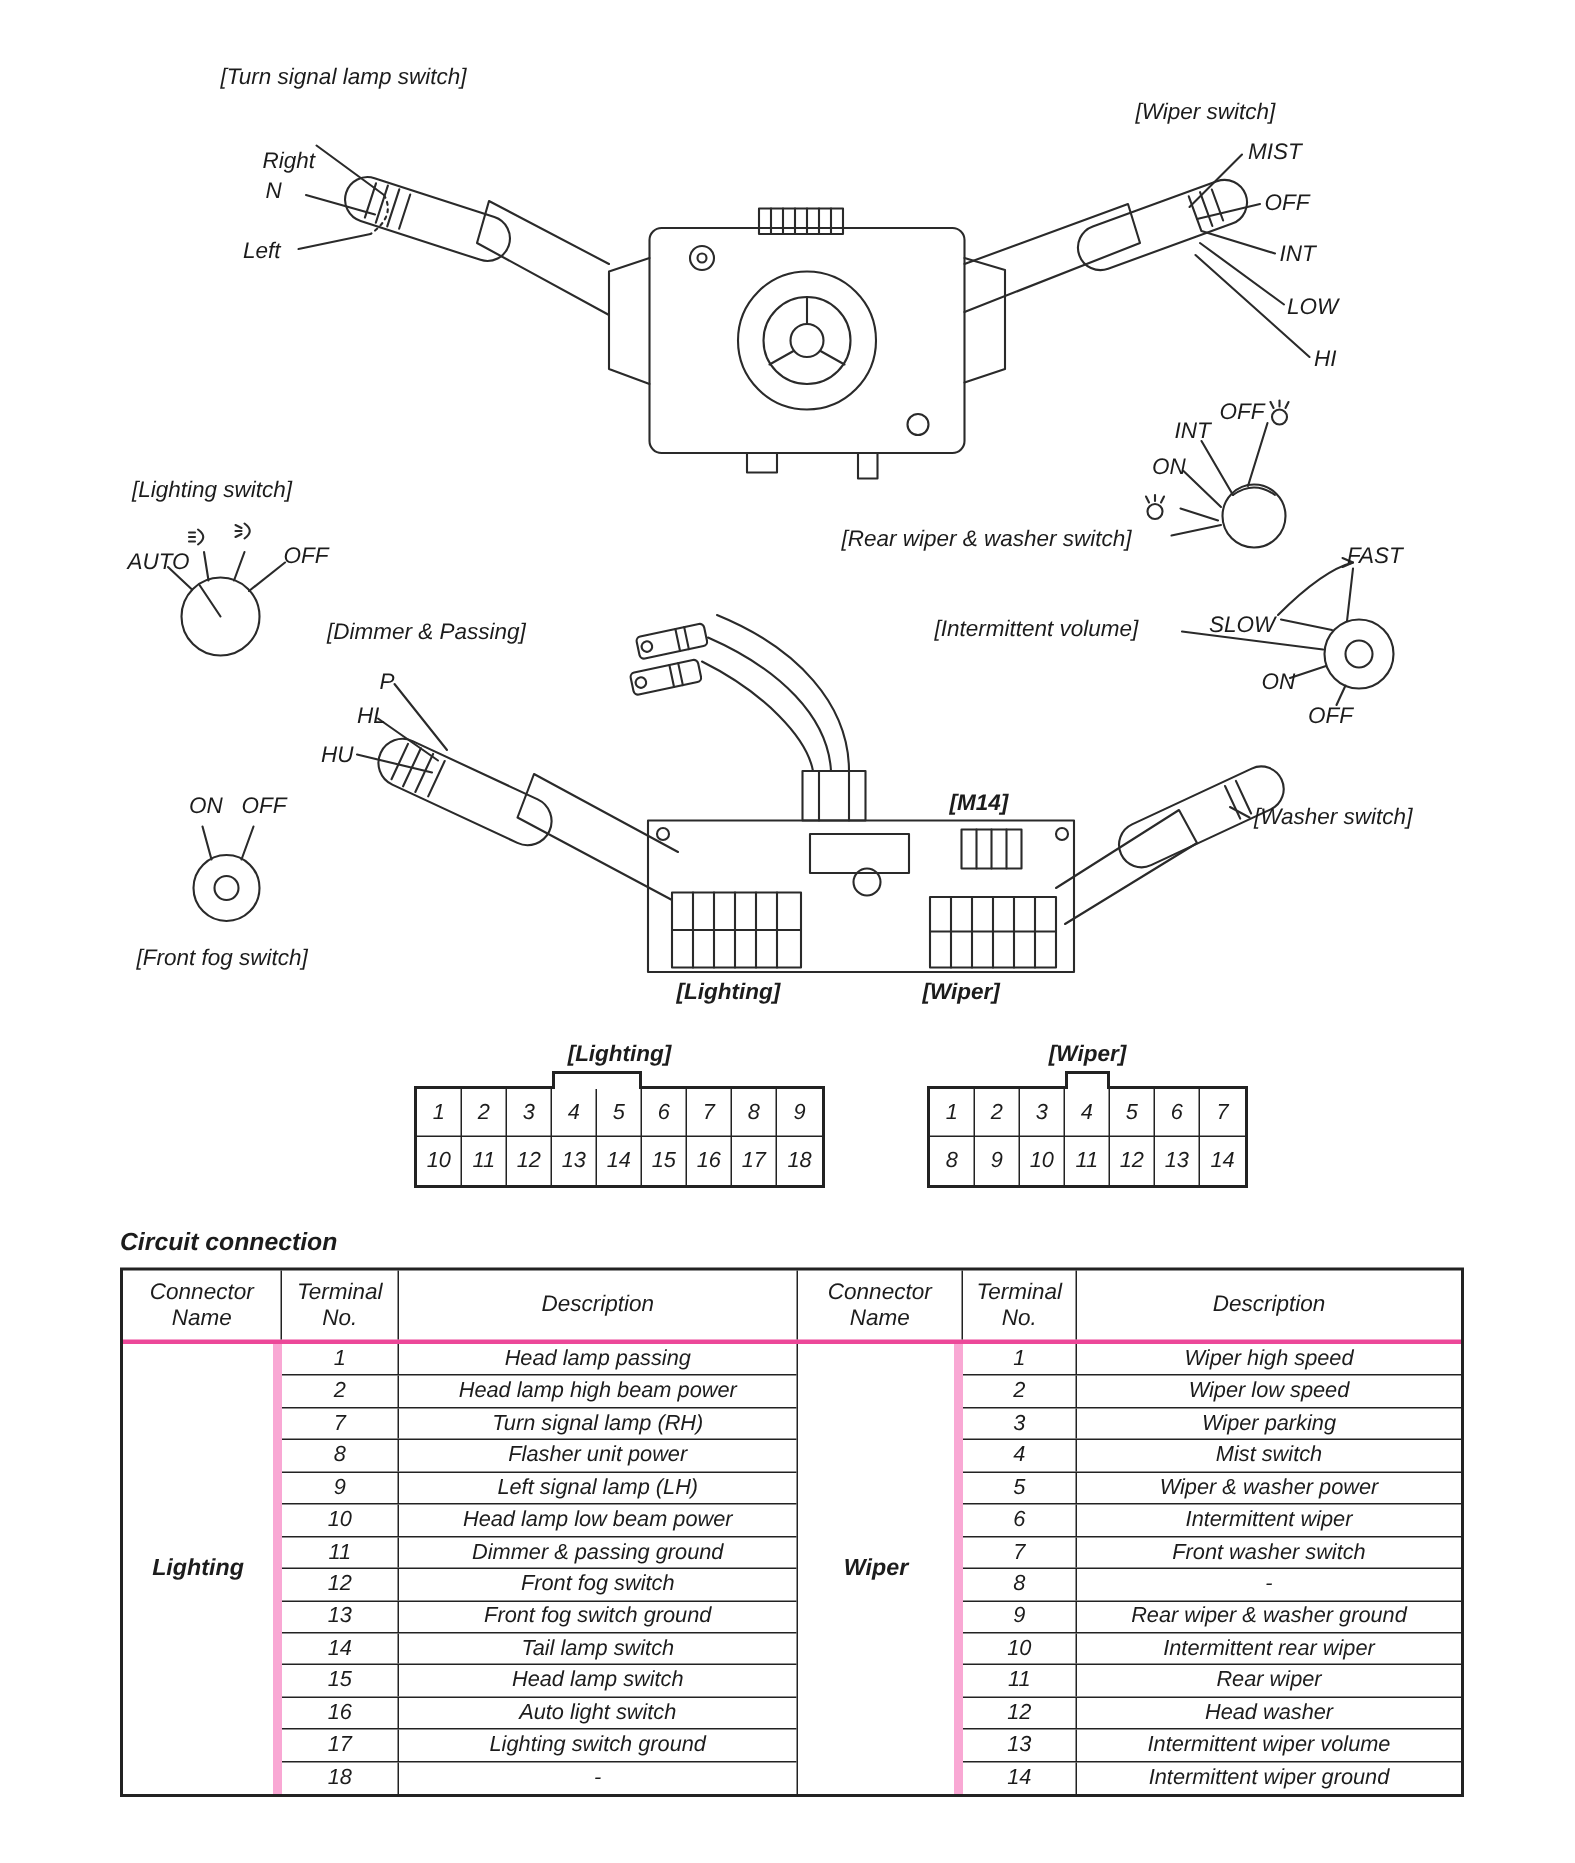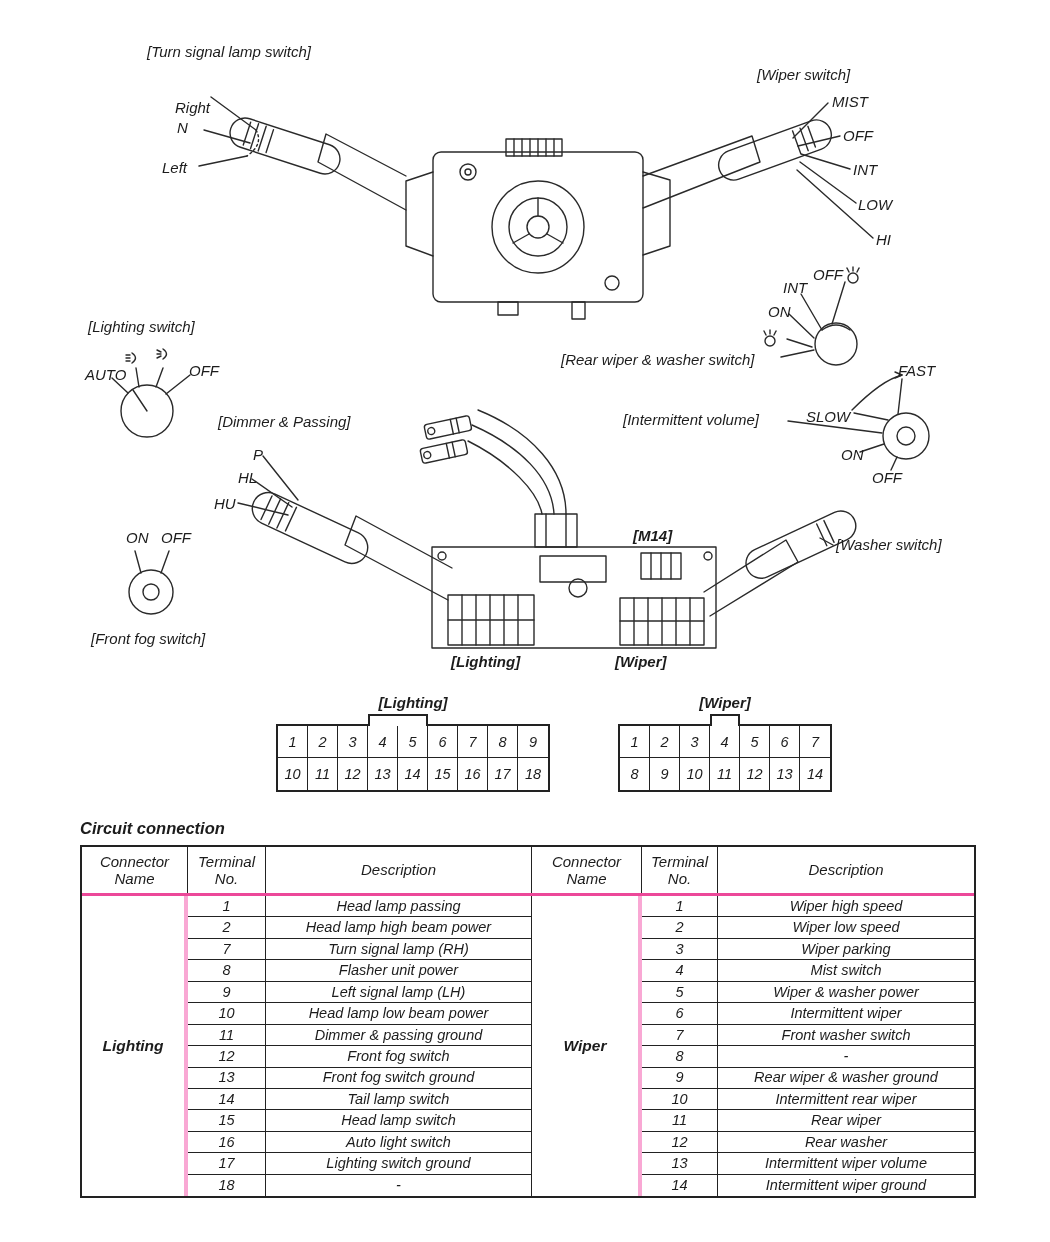--- a/index.html
+++ b/index.html
@@ -26,21 +26,21 @@
   .ct-title { position: absolute; left: 80px; top: 819px; font-size: 16.5px; font-weight: bold; }
   .ctable { position: absolute; left: 80px; top: 845px; width: 896px; border: 2px solid #222; background: #fff; }
   .ct-head { display: flex; border-bottom: 3px solid #ec4899; }
   .hc { display: flex; align-items: center; justify-content: center; text-align: center;
     height: 46px; font-size: 15px; line-height: 1.15; border-right: 1px solid #222; padding: 2px; }
   .hc:last-child { border-right: none; }
   .w-name1 { width: 106px; } .w-term1 { width: 78px; } .w-desc1 { width: 266px; }
   .w-name2 { width: 110px; } .w-term2 { width: 76px; } .w-desc2 { flex: 1; }
   .ct-body { display: flex; }
   .name-col { display: flex; align-items: center; justify-content: center;
-    font-weight: bold; font-size: 15.5px; border-right: 4px solid #f9a8d4; }
+    font-weight: bold; font-size: 15.5px; border-right: 6px solid #f9a8d4; }
   .rows-col { display: flex; flex-direction: column; }
   .rows-col.first { width: 344px; border-right: 1px solid #222; }
   .rows-col.second { flex: 1; }
   .drow { display: flex; height: 21.45px; border-bottom: 1px solid #222; }
   .rows-col .drow:last-child { border-bottom: none; }
   .dno, .ddesc { display: flex; align-items: center; justify-content: center;
     font-size: 14.5px; line-height: 1; }
   .rows-col.first .dno { width: 78px; border-right: 1px solid #222; }
   .rows-col.second .dno { width: 76px; border-right: 1px solid #222; }
   .ddesc { flex: 1; }
@@ -491,21 +491,21 @@
             <div class="ddesc">Intermittent rear wiper</div>
           </div>
 
           <div class="drow">
             <div class="dno">11</div>
             <div class="ddesc">Rear wiper</div>
           </div>
 
           <div class="drow">
             <div class="dno">12</div>
-            <div class="ddesc">Rear washer</div>
+            <div class="ddesc">Head washer</div>
           </div>
 
           <div class="drow">
             <div class="dno">13</div>
             <div class="ddesc">Intermittent wiper volume</div>
           </div>
 
           <div class="drow">
             <div class="dno">14</div>
             <div class="ddesc">Intermittent wiper ground</div>

